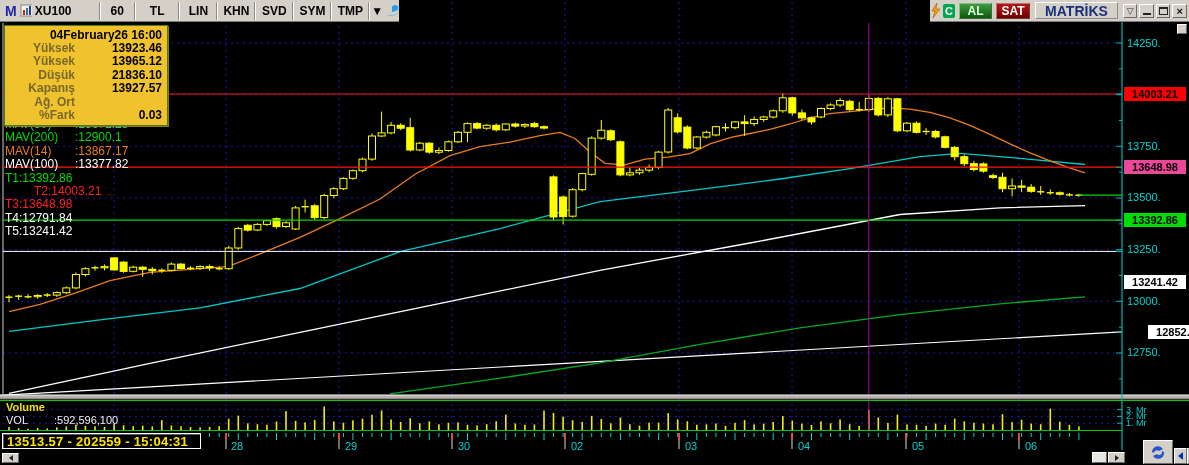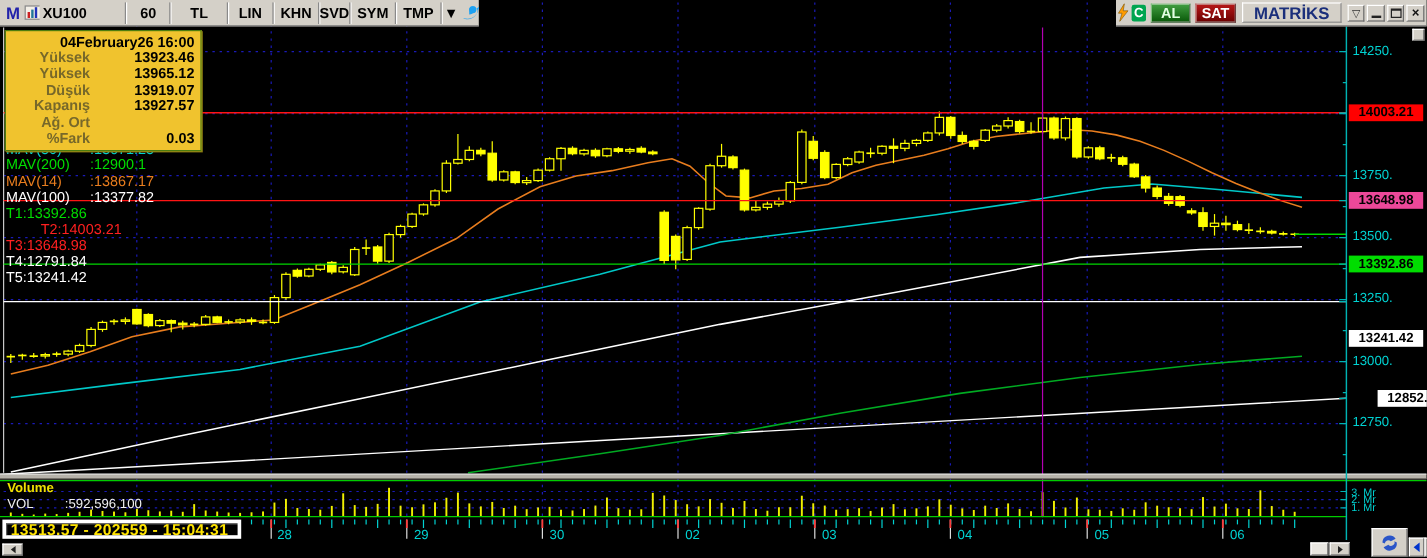--- a/index.html
+++ b/index.html
@@ -50,21 +50,21 @@
   .ax-badge{position:absolute;left:1124px;width:62px;height:14px;z-index:3;color:#000;
             font-size:11px;font-weight:bold;display:flex;align-items:center;justify-content:center;}
   .x-label{position:absolute;top:440px;color:#00d2d2;font-size:11px;z-index:6;}
   .mr-label{position:absolute;left:1126px;color:#00d2d2;font-size:9px;z-index:6;line-height:9px;}
   
   #vol-title{left:6px;top:401px;color:#f0e000;font-size:11px;font-weight:bold;z-index:6;}
   #vol-row{left:6px;top:414px;color:#f0f0f0;font-size:11px;z-index:6;}
   #vol-row .vval{position:absolute;left:48px;top:0;white-space:pre;}
   
   #status{left:2px;top:433px;width:199px;height:16px;background:#000;z-index:7;
-          border:3px solid #ffffff;box-shadow:inset 1px 1px 0 #5a5a5a;
+          border:1px solid #ffffff;box-shadow:inset 1px 1px 0 #5a5a5a;
           color:#ffe400;font-size:13px;font-weight:bold;display:flex;align-items:center;
           padding-left:4px;box-sizing:border-box;letter-spacing:0.3px;}
   .grip{left:1177px;top:24px;width:10px;height:10px;z-index:4;}
   .tri-l{width:0;height:0;border-top:4px solid transparent;border-bottom:4px solid transparent;border-right:5px solid #0033cc;}
   .tri-dk-l{width:0;height:0;border-top:3px solid transparent;border-bottom:3px solid transparent;border-right:4px solid #222;}
   .tri-dk-r{width:0;height:0;border-top:3px solid transparent;border-bottom:3px solid transparent;border-left:4px solid #222;}
 </style>
 </head>
 <body>
 
@@ -591,21 +591,21 @@
   <span class="sepv"></span>
   <span class="tb-cell" style="width:44px;">60</span>
   <span class="sepv"></span>
   <span class="tb-cell" style="width:56px;">TL</span>
   <span class="sepv"></span>
   <span id="menu-cells" style="display:flex;align-items:center;height:21px;">
       <span class="tb-cell" style="width: 36px;">LIN</span>
       <span class="sepv"></span>
       <span class="tb-cell" style="width: 36px;">KHN</span>
       <span class="sepv"></span>
-      <span class="tb-cell" style="width: 24px;">SVD</span>
+      <span class="tb-cell" style="width: 36px;">SVD</span>
       <span class="sepv"></span>
       <span class="tb-cell" style="width: 36px;">SYM</span>
       <span class="sepv"></span>
       <span class="tb-cell" style="width: 36px; text-align: right;">TMP</span>
       <span class="sepv"></span>
     </span>
   <span class="tb-cell" style="width:18px;">▼</span>
   <svg width="17" height="14" style="margin-left:2px;">
     <path d="M1,11 C4,12 8,12 11,9 C14,6 14,3 13,2 L15,2 L13,4 C13,8 10,12 5,12 C3,12 2,12 1,11 Z M6,3 C8,2 10,3 10,5 C10,7 8,8 6,8 Z" fill="#1da1f2"></path>
     <circle cx="9" cy="4" r="3" fill="#1da1f2"></circle>
@@ -641,21 +641,21 @@
       <div class="tt-row">
         <span class="tt-label">Yüksek</span>
         <span class="tt-val">13923.46</span>
       </div>
       <div class="tt-row">
         <span class="tt-label">Yüksek</span>
         <span class="tt-val">13965.12</span>
       </div>
       <div class="tt-row">
         <span class="tt-label">Düşük</span>
-        <span class="tt-val">13919.07</span>
+        <span class="tt-val">21836.10</span>
       </div>
       <div class="tt-row">
         <span class="tt-label">Kapanış</span>
         <span class="tt-val">13927.57</span>
       </div>
       <div class="tt-row">
         <span class="tt-label">Ağ. Ort</span>
         <span class="tt-val"></span>
       </div>
       <div class="tt-row">

